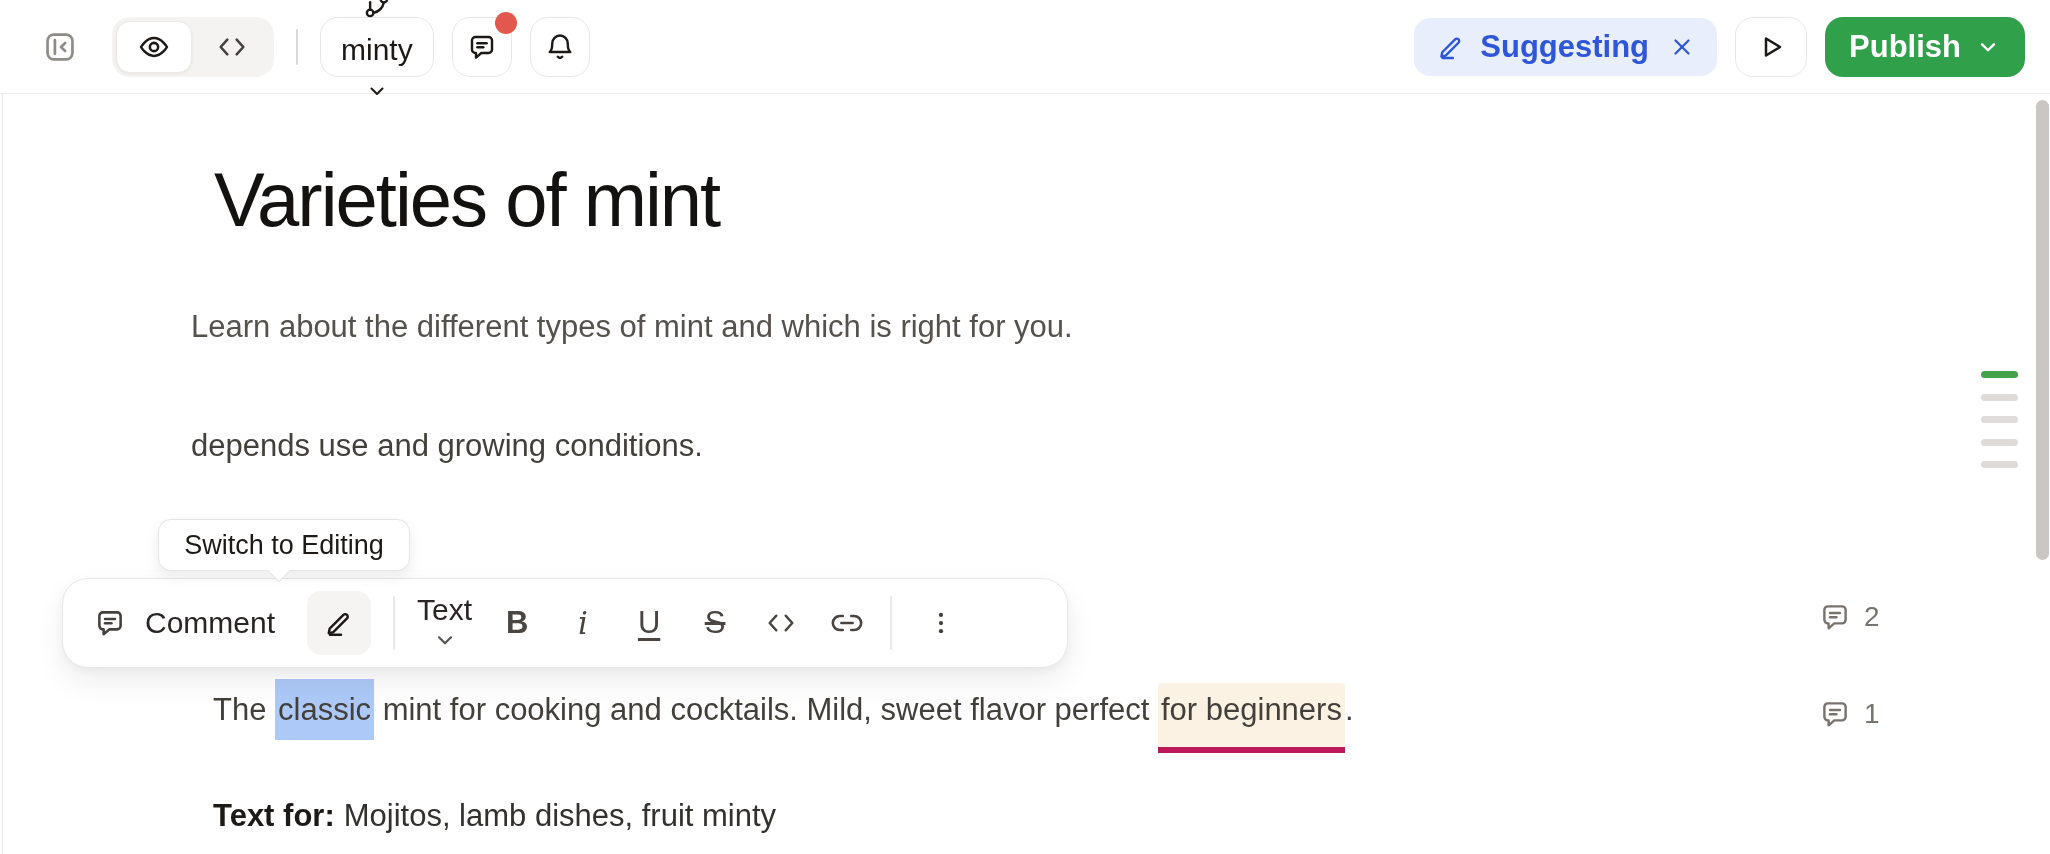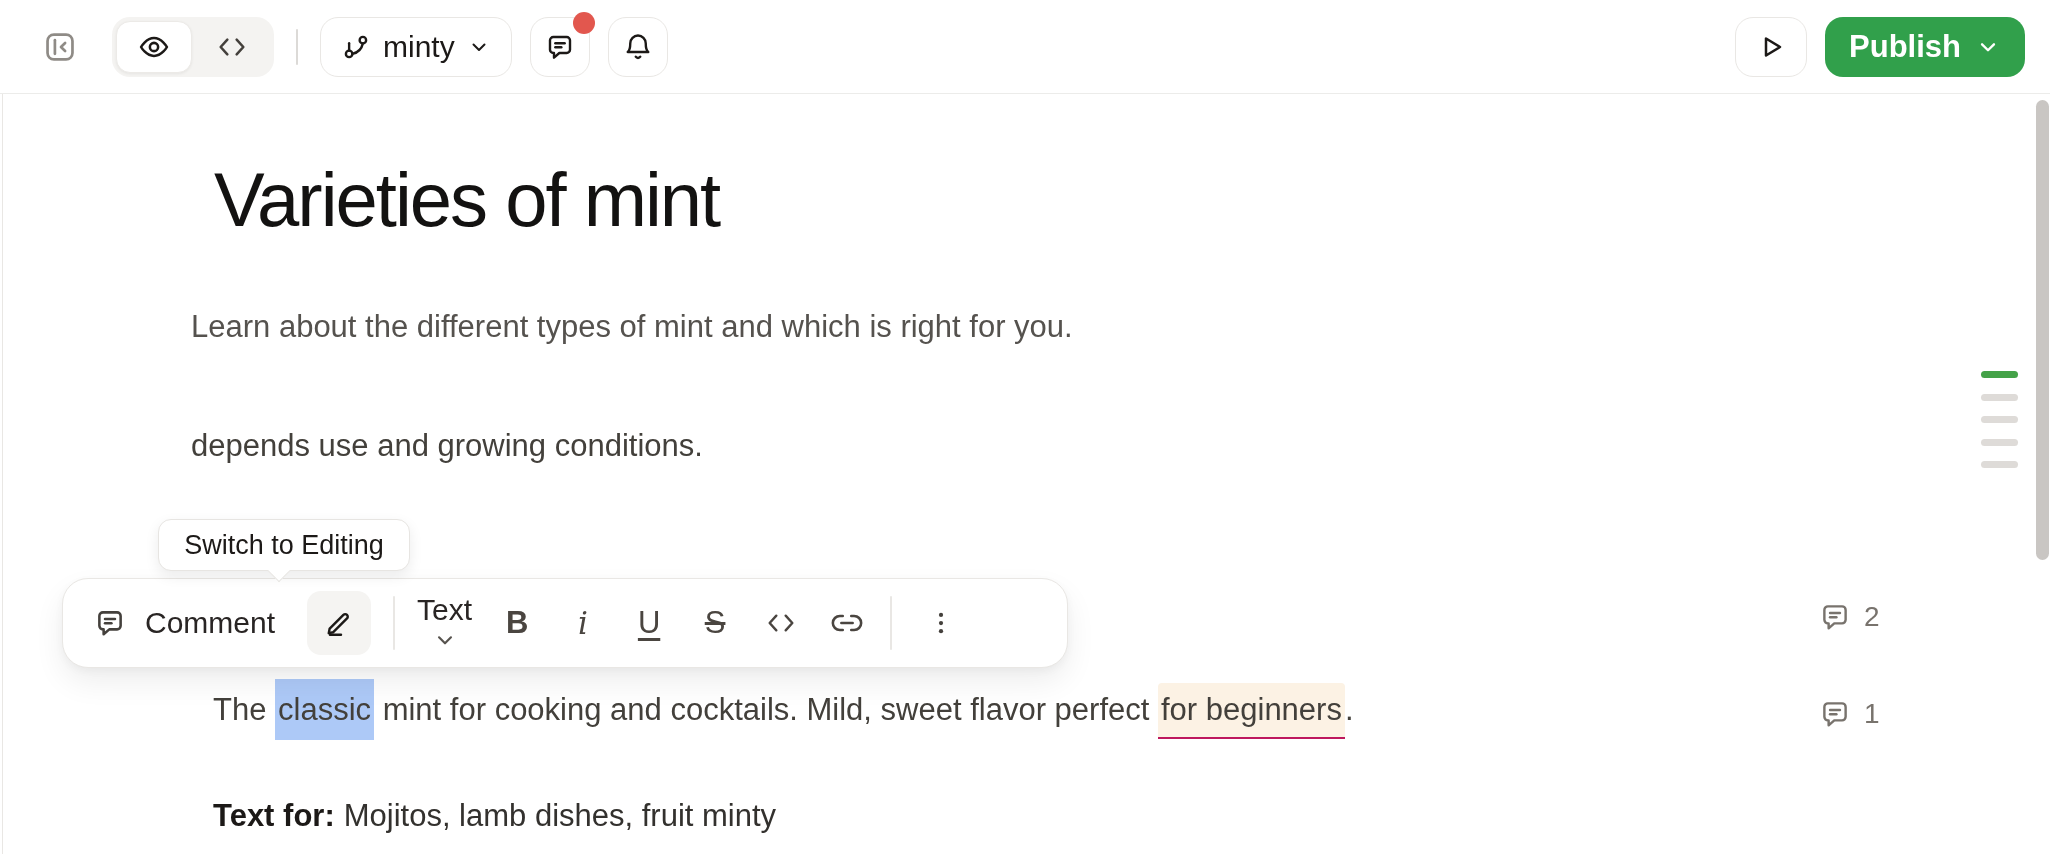--- a/index.html
+++ b/index.html
@@ -24,21 +24,21 @@
   .segmented {
     margin-left: 30px; height: 60px; background: #f4f3f1; border-radius: 18px;
     display: flex; align-items: center; padding: 4px; gap: 2px;
   }
   .seg { width: 76px; height: 52px; border-radius: 14px; color: #1c1917; }
   .seg.active { background: #fff; border: 1px solid #eceae7; box-shadow: 0 1px 3px rgba(0,0,0,.06); }
   .seg.inactive { color: #44403c; }
   .vdivider { width: 2px; height: 36px; background: #dcdad7; margin: 0 22px; border-radius: 1px; }
   .pill-btn {
     height: 60px; border: 1.5px solid #e9e7e4; border-radius: 18px; background: #fff;
-    padding: 0 20px; gap: 12px; font-size: 30px; font-weight: 500; color: #1c1917;
+    padding: 0 20px; gap: 12px; font-size: 30px; font-weight: 500; color: #1c1917; flex-direction: column;
   }
   .square-btn {
     width: 60px; height: 60px; border: 1.5px solid #e9e7e4; border-radius: 18px;
     background: #fff; color: #1c1917; margin-left: 18px; position: relative;
   }
   .notif-dot { position: absolute; top: -6px; right: -6px; width: 22px; height: 22px; border-radius: 50%; background: #e2574e; }
   .spacer { flex: 1; }
   .suggest-chip {
     height: 58px; background: #e8eefc; border-radius: 16px; display: flex; align-items: center;
     padding: 0 22px; gap: 14px; color: #2f56d8; font-size: 31px; font-weight: 600;
@@ -50,21 +50,21 @@
     padding: 0 24px; gap: 14px; font-size: 31px; font-weight: 600;
   }
 
   
   .doc-title { position: absolute; left: 190px; top: 162px; font-size: 76px; font-weight: 400; letter-spacing: -2px; color: #131211; line-height: 1; margin-left: 24px; }
   .doc-subtitle { position: absolute; left: 191px; top: 308px; font-size: 31px; color: #55524e; line-height: 1.2; }
   .doc-para { position: absolute; left: 191px; top: 414px; font-size: 31px; color: #43403b; line-height: 63px; }
   .doc-para span { display: block; }
   .body-line { position: absolute; left: 213px; top: 688px; font-size: 31px; color: #43403b; line-height: 1.4; }
   .sel-highlight { background: #adc9f7; padding: 13px 3px; }
-  .cmt-highlight { background: #fcf2e4; border-bottom: 2px solid #be185d; padding: 9px 3px 10px 3px; border-radius: 4px 4px 0 0; }
+  .cmt-highlight { background: #fcf2e4; border-bottom: 6px solid #be185d; padding: 9px 3px 20px 3px; border-radius: 4px 4px 0 0; }
   .best-for { position: absolute; left: 213px; top: 798px; font-size: 31px; color: #33312e; }
   .best-for .label { font-weight: 700; color: #1c1917; }
   .best-for .value { padding-left: 9px; }
 
   
   .tooltip {
     position: absolute; left: 158px; top: 519px; width: 252px; height: 52px; z-index: 40;
     background: #fff; border: 1px solid #e7e5e2; border-radius: 13px;
     box-shadow: 0 5px 14px rgba(0,0,0,.08);
     display: flex; align-items: center; justify-content: center;
@@ -175,20 +175,37 @@
     <span>
       <svg width="32" height="32" viewBox="0 0 24 24" fill="none" stroke="currentColor" stroke-width="1.8" stroke-linecap="round" stroke-linejoin="round">
           <path d="M17.8 9.2a5.8 5.8 0 1 0-11.6 0c0 5.2-1.9 6.6-1.9 6.6h15.4s-1.9-1.4-1.9-6.6"></path>
           <path d="M10.3 19.3a2 2 0 0 0 3.4 0"></path>
         </svg>
     </span>
   </button>
 
   <div class="spacer"></div>
 
+  <div class="suggest-chip">
+    <span>
+      <svg width="30" height="30" viewBox="0 0 24 24" fill="none" stroke="currentColor" stroke-width="1.9" stroke-linecap="round" stroke-linejoin="round">
+          <path d="M5 16.2 15.3 5.9a1.9 1.9 0 0 1 2.7 2.7L7.7 18.9l-3.4.7z"></path>
+          <path d="M5.2 20.8h8.3"></path>
+        </svg>
+    </span>
+    <span>Suggesting</span>
+    <button class="chip-close">
+      <span>
+        <svg width="26" height="26" viewBox="0 0 24 24" fill="none" stroke="currentColor" stroke-width="2.1" stroke-linecap="round">
+            <path d="m6 6 12 12"></path>
+            <path d="M18 6 6 18"></path>
+          </svg>
+      </span>
+    </button>
+  </div>
 
   <button class="square-btn play-btn">
     <span>
       <svg width="30" height="30" viewBox="0 0 24 24" fill="none" stroke="currentColor" stroke-width="2" stroke-linejoin="round">
           <path d="M8 5.2v13.6L19.2 12z"></path>
         </svg>
     </span>
   </button>
 
   <button class="publish-btn">

